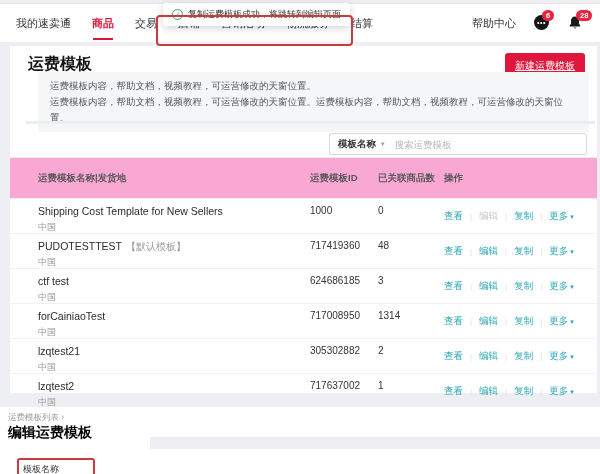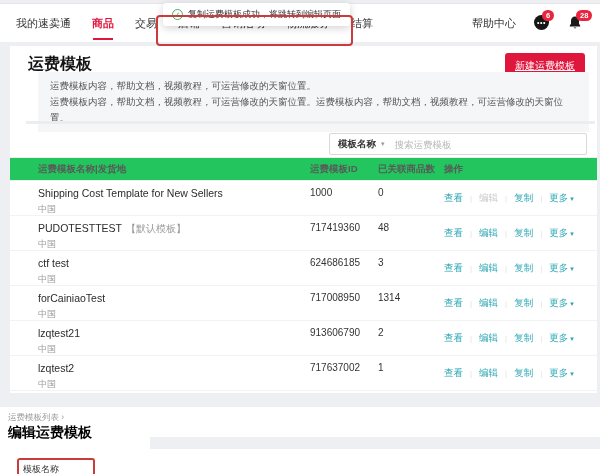--- a/index.html
+++ b/index.html
@@ -37,21 +37,21 @@
   .info-box{position:absolute;left:28px;right:8px;top:26px;background:#f5f6f8;padding:6px 12px;font-size:9.5px;color:#555;line-height:16px;}
   .divider{position:absolute;left:16px;right:2px;top:75px;height:3px;background:#ebedf0;}
   .search-bar{position:absolute;right:10px;top:87px;width:258px;height:22px;border:1px solid #d9d9d9;border-radius:2px;display:flex;align-items:center;background:#fff;}
   .filter-seg{display:flex;align-items:center;gap:5px;padding:0 8px;font-size:9.5px;color:#333;font-weight:600;cursor:pointer;white-space:nowrap;}
   .caret{font-size:7px;color:#999;}
   .search-input{flex:1;min-width:0;border:none;outline:none;font-size:9.5px;color:#333;background:transparent;padding:0 6px 0 2px;}
   .search-input::placeholder{color:#b8b8b8;}
   
   .tbl{position:absolute;left:0;right:0;top:111px;}
   .thead,.trow{display:grid;grid-template-columns:272px 68px 66px 1fr;padding-left:28px;}
-  .thead{height:24px;align-items:center;background:#22c55e;border-top:1px solid #ececec;border-bottom:1px solid #ececec;font-size:9.5px;font-weight:bold;color:#595959;}
+  .thead{height:42px;align-items:center;background:#f9a8d4;border-top:1px solid #ececec;border-bottom:1px solid #ececec;font-size:9.5px;font-weight:bold;color:#595959;}
   .trow{height:35px;border-bottom:1px solid #f2f2f2;}
   .cell{padding-top:6px;font-size:10px;color:#333;}
   .tname{font-size:10.5px;color:#2b2b2b;line-height:12px;white-space:nowrap;overflow:hidden;}
   .ttag{color:#999;margin-left:4px;font-size:10px;}
   .torigin{font-size:9px;color:#9a9a9a;margin-top:3px;}
   .actions{display:flex;align-items:center;gap:7px;padding-top:0;font-size:9.5px;}
   .alink{color:var(--link-teal,#2ba7b4);cursor:pointer;white-space:nowrap;}
   .alink.disabled{color:#c9c9c9;cursor:default;}
   .sep{color:#e3e3e3;font-size:8px;}
   .caret2{font-size:7px;color:var(--link-teal,#2ba7b4);margin-left:2px;}
@@ -195,21 +195,21 @@
           <span class="sep">|</span>
         <span class="alink"><span>更多</span><span class="caret2">▾</span></span>
       </div>
     </div>
 
     <div class="trow">
       <div class="cell">
         <div class="tname"><span>lzqtest21</span><span class="ttag"></span></div>
         <div class="torigin">中国</div>
       </div>
-      <div class="cell">913606790</div>
+      <div class="cell">305302882</div>
       <div class="cell">2</div>
       <div class="cell actions">
         <span class="alink">查看</span>
           <span class="sep">|</span>
         <span class="alink">编辑</span>
           <span class="sep">|</span>
         <span class="alink">复制</span>
           <span class="sep">|</span>
         <span class="alink"><span>更多</span><span class="caret2">▾</span></span>
       </div>

